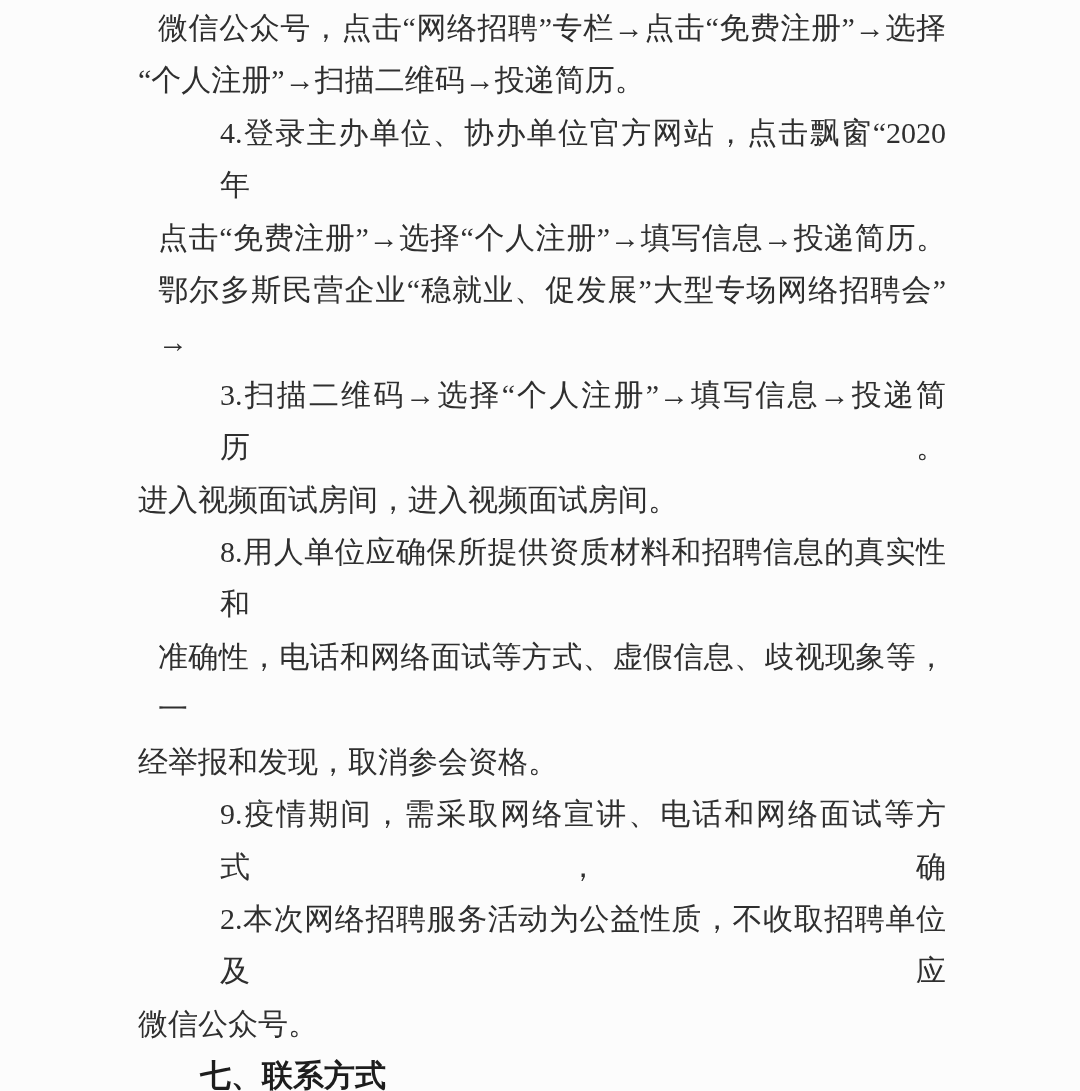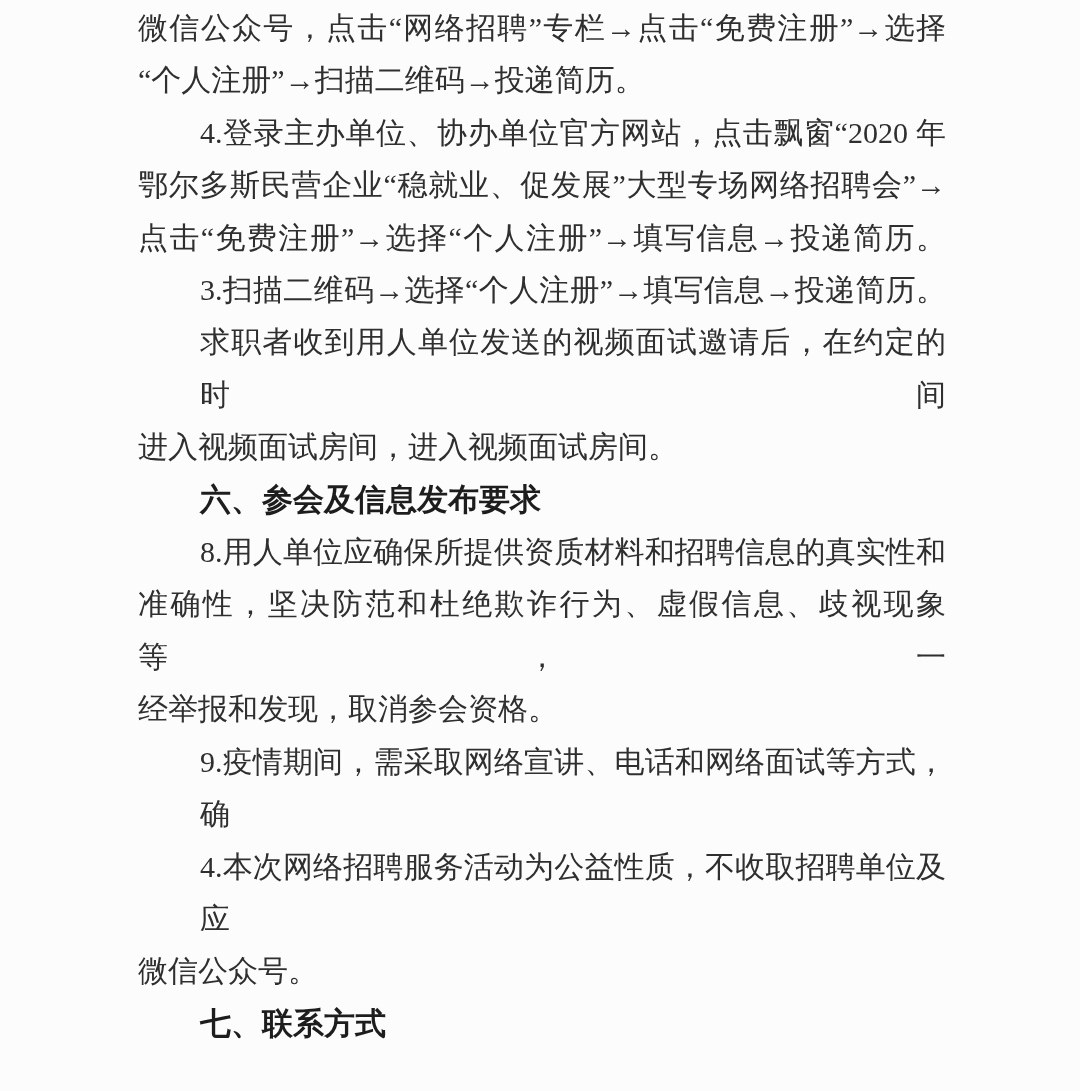--- a/index.html
+++ b/index.html
@@ -33,43 +33,42 @@
     white-space: pre-wrap;
   }
   .line.indent {
     padding-left: 62px;
     font-family: Liberation Serif, serif;
   }
   .line.justify {
     white-space: normal;
     text-align: justify;
     text-align-last: justify;
+    margin-left: 20px;
   }
   .line.heading {
     font-weight: 700;
     font-size: 31px;
     color: var(--fg-heading);
     font-family: "Liberation Sans", "DejaVu Sans", sans-serif;
   }
 </style>
 </head>
 <body>
 
 <div class="page">
   <main class="doc">
       <p class="line justify">微信公众号，点击“网络招聘”专栏→点击“免费注册”→选择</p>
       <p class="line">“个人注册”→扫描二维码→投递简历。</p>
       <p class="line indent justify">4.登录主办单位、协办单位官方网站，点击飘窗“2020 年</p>
+      <p class="line justify">点击“免费注册”→选择“个人注册”→填写信息→投递简历。</p>
       <p class="line justify">鄂尔多斯民营企业“稳就业、促发展”大型专场网络招聘会”→</p>
-      <p class="line justify">点击“免费注册”→选择“个人注册”→填写信息→投递简历。</p>
       <p class="line indent justify">3.扫描二维码→选择“个人注册”→填写信息→投递简历。</p>
-      <p class="line indent justify">求职者收到用人单位发送的视频面试邀请后，在约定的时间</p>
       <p class="line">进入视频面试房间，进入视频面试房间。</p>
-      <p class="line indent heading">六、参会及信息发布要求</p>
       <p class="line indent justify">8.用人单位应确保所提供资质材料和招聘信息的真实性和</p>
-      <p class="line justify">准确性，坚决防范和杜绝欺诈行为、虚假信息、歧视现象等，一</p>
+      <p class="line justify">准确性，电话和网络面试等方式、虚假信息、歧视现象等，一</p>
       <p class="line">经举报和发现，取消参会资格。</p>
       <p class="line indent justify">9.疫情期间，需采取网络宣讲、电话和网络面试等方式，确</p>
-      <p class="line indent justify">4.本次网络招聘服务活动为公益性质，不收取招聘单位及应</p>
+      <p class="line indent justify">2.本次网络招聘服务活动为公益性质，不收取招聘单位及应</p>
       <p class="line">微信公众号。</p>
       <p class="line indent heading">七、联系方式</p>
     </main>
 </div>
 
 </body></html>

